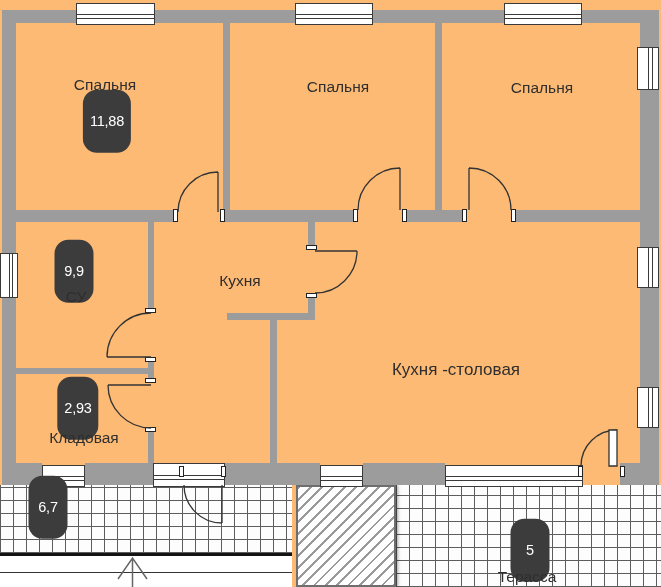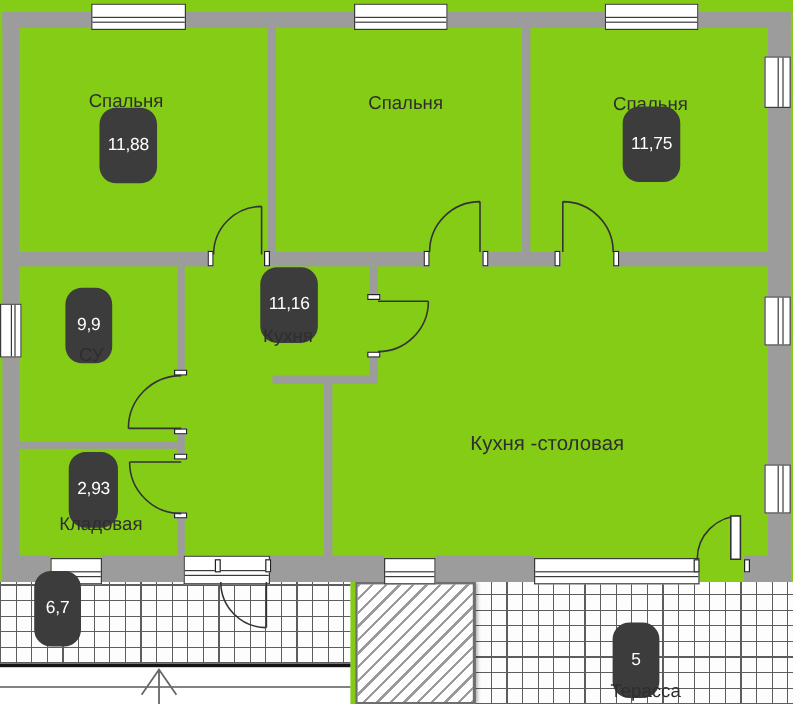--- a/index.html
+++ b/index.html
@@ -1,17 +1,17 @@
 <!DOCTYPE html>
 <html style="--wall: #9c9c9c; --badge_bg: #3c3c3c; --badge_text: #ffffff; --text: #2e2e2e;"><head>
 <meta charset="utf-8">
 <style>
   html,body{margin:0;padding:0;background:#fff;}
   .plan{
-    position:relative;width:661px;height:587px;background:#84cc16;overflow:hidden;
+    position:relative;width:661px;height:587px;background:#fdba74;overflow:hidden;
     font-family:"Liberation Sans",sans-serif;
   }
   .wall{position:absolute;background:var(--wall,#9c9c9c);}
   .window{position:absolute;background:#fff;border:1px solid #3a3a3a;box-sizing:border-box;}
   .window::before,.window::after{content:"";position:absolute;}
   .window.h::before{left:0;right:0;top:52%;border-top:1px solid #3a3a3a;}
   .window.h::after{left:0;right:0;top:68%;border-top:1px solid #3a3a3a;}
   .window.v::before{top:0;bottom:0;left:52%;border-left:1px solid #3a3a3a;}
   .window.v::after{top:0;bottom:0;left:68%;border-left:1px solid #3a3a3a;}
   .jamb{position:absolute;background:#fff;border:1px solid #222;box-sizing:border-box;}
@@ -118,31 +118,29 @@
     </g>
     <path fill="none" stroke="#666" stroke-width="1.5" d="M132.5,587 L132.5,559 M118,579 L132.5,558 L147,579"></path>
   </svg>
 
   <div class="rlabel" style="left:105px;top:85px;">Спальня</div>
   <div class="badge" style="left:107px;top:121px;">11,88</div>
 
   <div class="rlabel" style="left:338px;top:87px;">Спальня</div>
 
   <div class="rlabel" style="left:542px;top:88px;">Спальня</div>
-  <div class="badge" style="left:543px;top:120px;">11,75</div>
 
   <div class="badge" style="left:74px;top:271px;">9,9</div>
   <div class="rlabel" style="left:76px;top:297px;">СУ</div>
 
-  <div class="badge" style="left:241px;top:254px;">11,16</div>
   <div class="rlabel" style="left:240px;top:281px;">Кухня</div>
 
   <div class="rlabel big" style="left:456px;top:338px;margin-top:32px;">Кухня -столовая</div>
 
   <div class="badge" style="left:78px;top:408px;">2,93</div>
   <div class="rlabel" style="left:84px;top:438px;">Кладовая</div>
 
   <div class="badge" style="left:48px;top:507px;">6,7</div>
 
   <div class="badge" style="left:530px;top:550px;">5</div>
-  <div class="rlabel" style="left:538px;top:577px;">Терасса</div>
+  <div class="rlabel" style="left:527px;top:577px;">Терасса</div>
 
 </div>
 
 </body></html>

